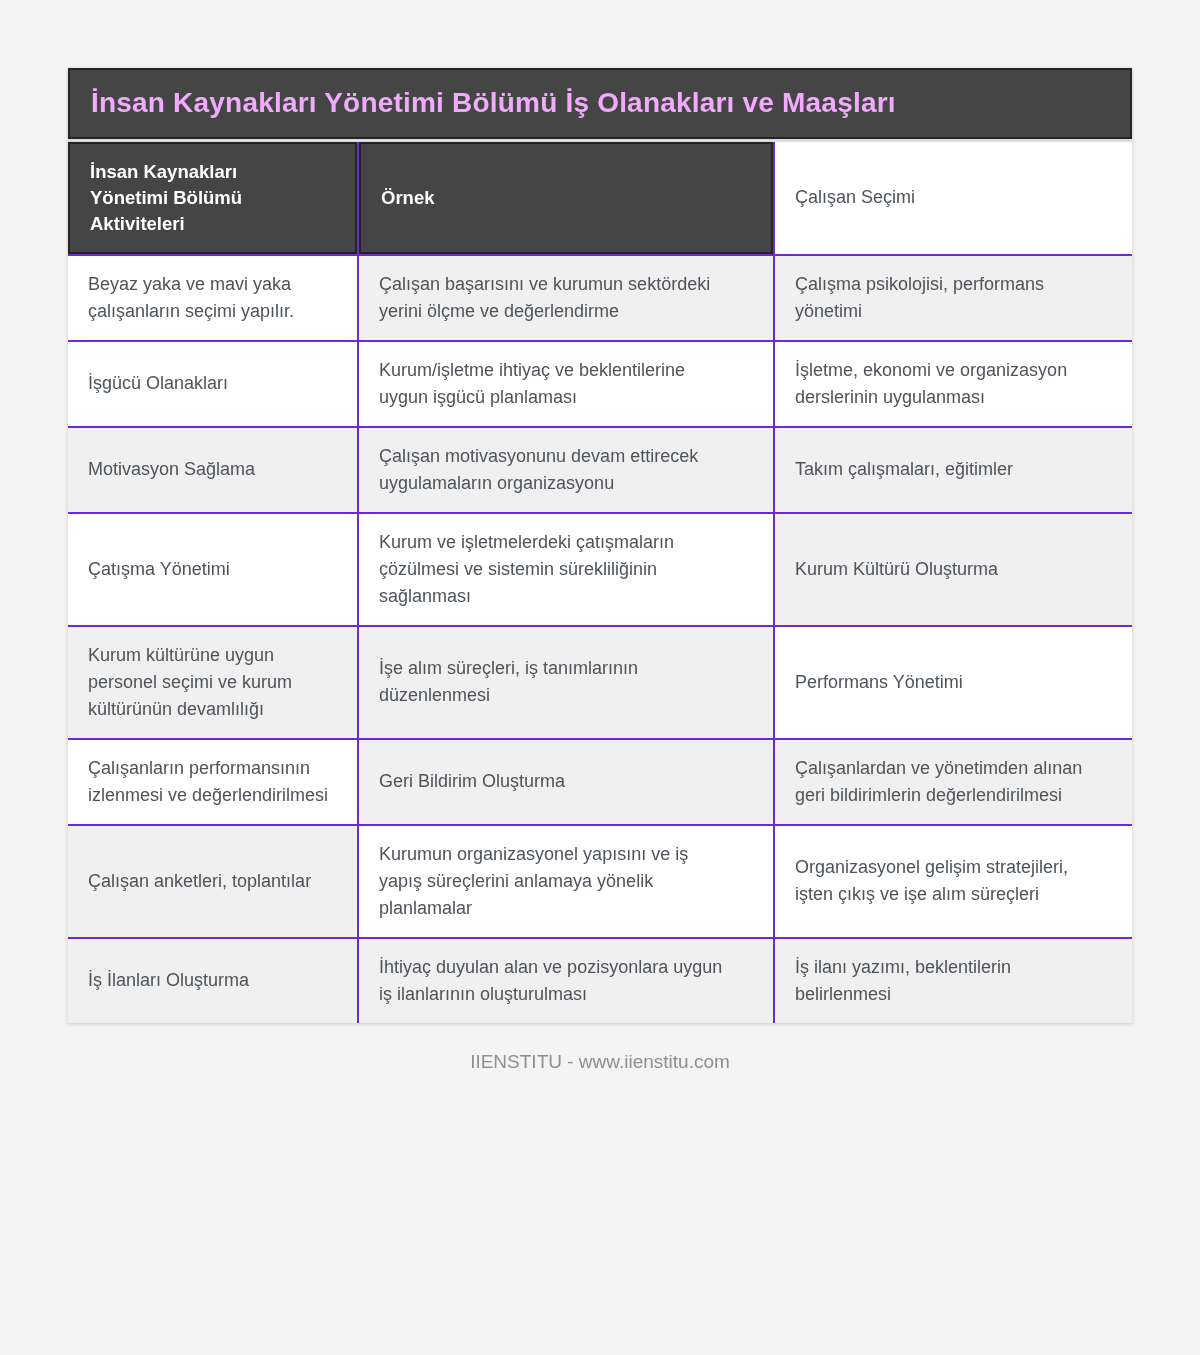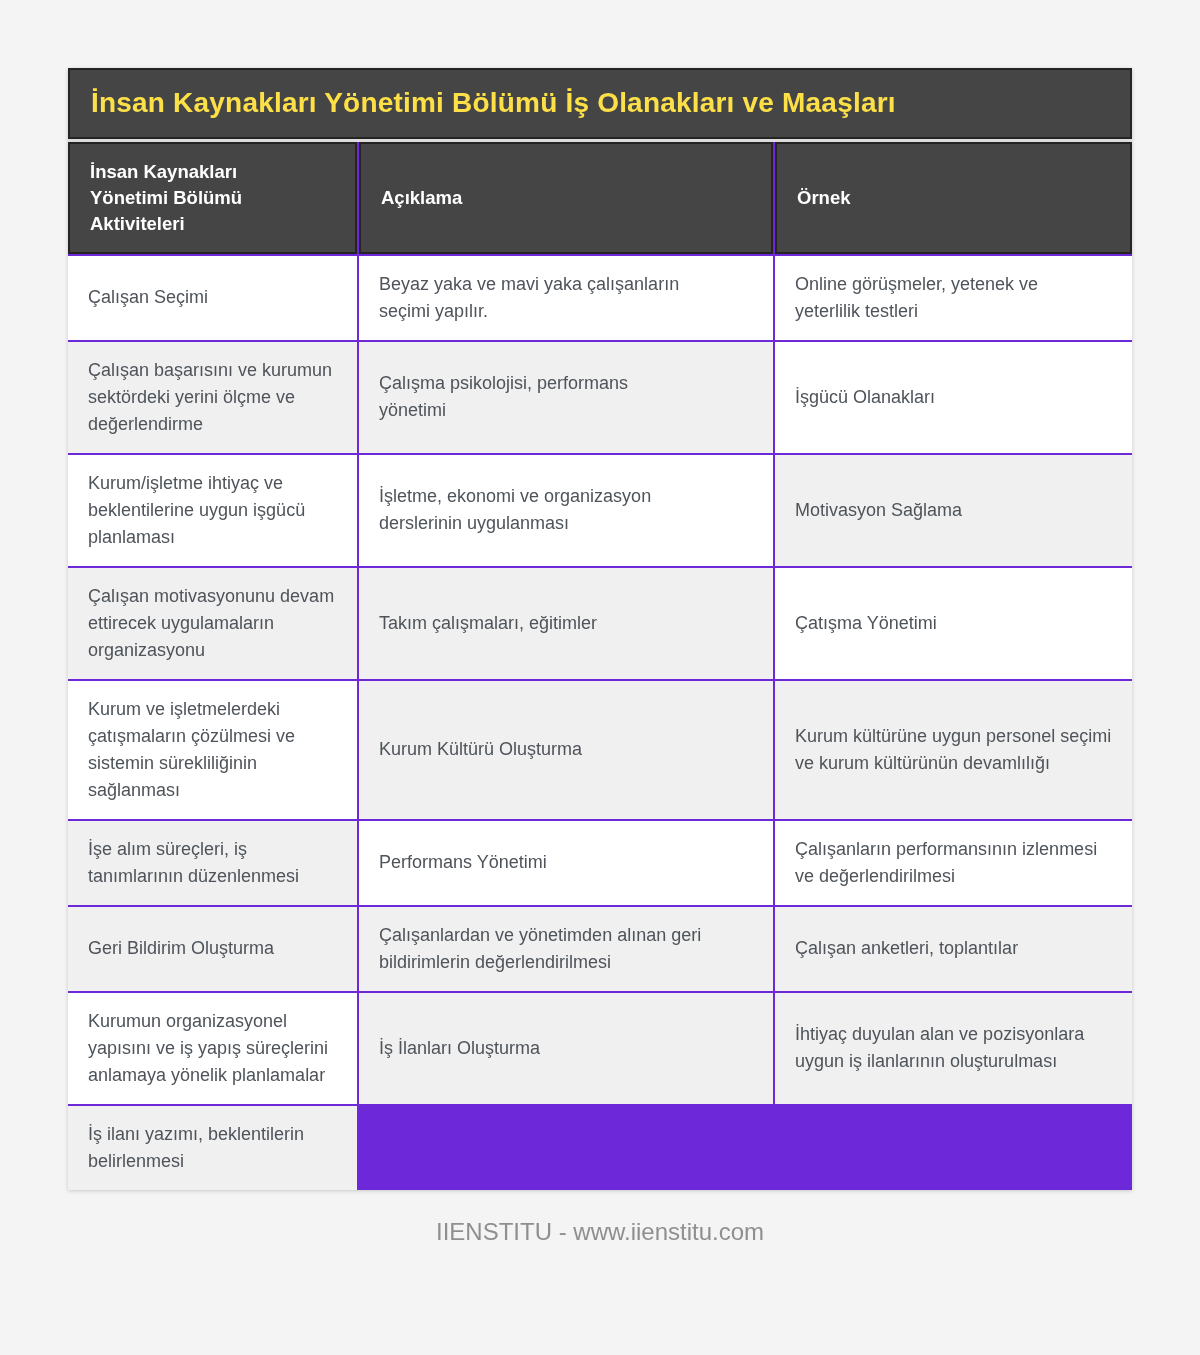--- a/index.html
+++ b/index.html
@@ -18,21 +18,21 @@
     margin: 68px auto 0 auto;
     display: flex;
     flex-direction: column;
     gap: 3px;
     background: #dcdcdc;
     box-shadow: 0 1px 4px rgba(0,0,0,0.18);
   }
   .title-band {
     background: #454545;
     border: 2px solid #242424;
-    color: #fde047;
+    color: #f0abfc;
     font-size: 28px;
     font-weight: 700;
     padding: 17px 21px 18px 21px;
     letter-spacing: 0.2px;
   }
   .grid {
     display: grid;
     grid-template-columns: 289px 414px 357px;
     gap: 2px;
     background: #6d28d9;
@@ -64,49 +64,43 @@
   .cell.body.alt {
     background: #f0f0f0;
   }
   .cell.col1 .inner { max-width: 212px; }
   .cell.col2 .inner { max-width: 356px; }
   .cell.col3 .inner { max-width: 282px; }
   .footer {
     margin-top: 28px;
     text-align: center;
     color: #8f8f8f;
-    font-size: 24px;
+    font-size: 19px;
   }
 </style>
 </head>
 <body>
 
 <div class="card">
   <div class="title-band">İnsan Kaynakları Yönetimi Bölümü İş Olanakları ve Maaşları</div>
 
   <div class="grid">
 
     <div class="cell head col1">
       <span class="inner-narrow">İnsan Kaynakları Yönetimi Bölümü Aktiviteleri</span>
     </div>
-    <div class="cell head col2">
-      <span>Açıklama</span>
-    </div>
     <div class="cell head col3">
       <span>Örnek</span>
     </div>
 
     <div class="cell body col1">
         <span class="inner">Çalışan Seçimi</span>
       </div>
     <div class="cell body col2">
         <span class="inner">Beyaz yaka ve mavi yaka çalışanların seçimi yapılır.</span>
-      </div>
-    <div class="cell body col3">
-        <span class="inner">Online görüşmeler, yetenek ve yeterlilik testleri</span>
       </div>
 
     <div class="cell body alt col2">
         <span class="inner">Çalışan başarısını ve kurumun sektördeki yerini ölçme ve değerlendirme</span>
       </div>
     <div class="cell body alt col3">
         <span class="inner">Çalışma psikolojisi, performans yönetimi</span>
       </div>
 
     <div class="cell body col1">
@@ -159,20 +153,23 @@
     <div class="cell body alt col2">
         <span class="inner">Çalışanlardan ve yönetimden alınan geri bildirimlerin değerlendirilmesi</span>
       </div>
     <div class="cell body alt col3">
         <span class="inner">Çalışan anketleri, toplantılar</span>
       </div>
 
     <div class="cell body col2">
         <span class="inner">Kurumun organizasyonel yapısını ve iş yapış süreçlerini anlamaya yönelik planlamalar</span>
       </div>
+    <div class="cell body col3">
+        <span class="inner">Organizasyonel gelişim stratejileri, işten çıkış ve işe alım süreçleri</span>
+      </div>
 
     <div class="cell body alt col1">
         <span class="inner">İş İlanları Oluşturma</span>
       </div>
     <div class="cell body alt col2">
         <span class="inner">İhtiyaç duyulan alan ve pozisyonlara uygun iş ilanlarının oluşturulması</span>
       </div>
     <div class="cell body alt col3">
         <span class="inner">İş ilanı yazımı, beklentilerin belirlenmesi</span>
       </div>

